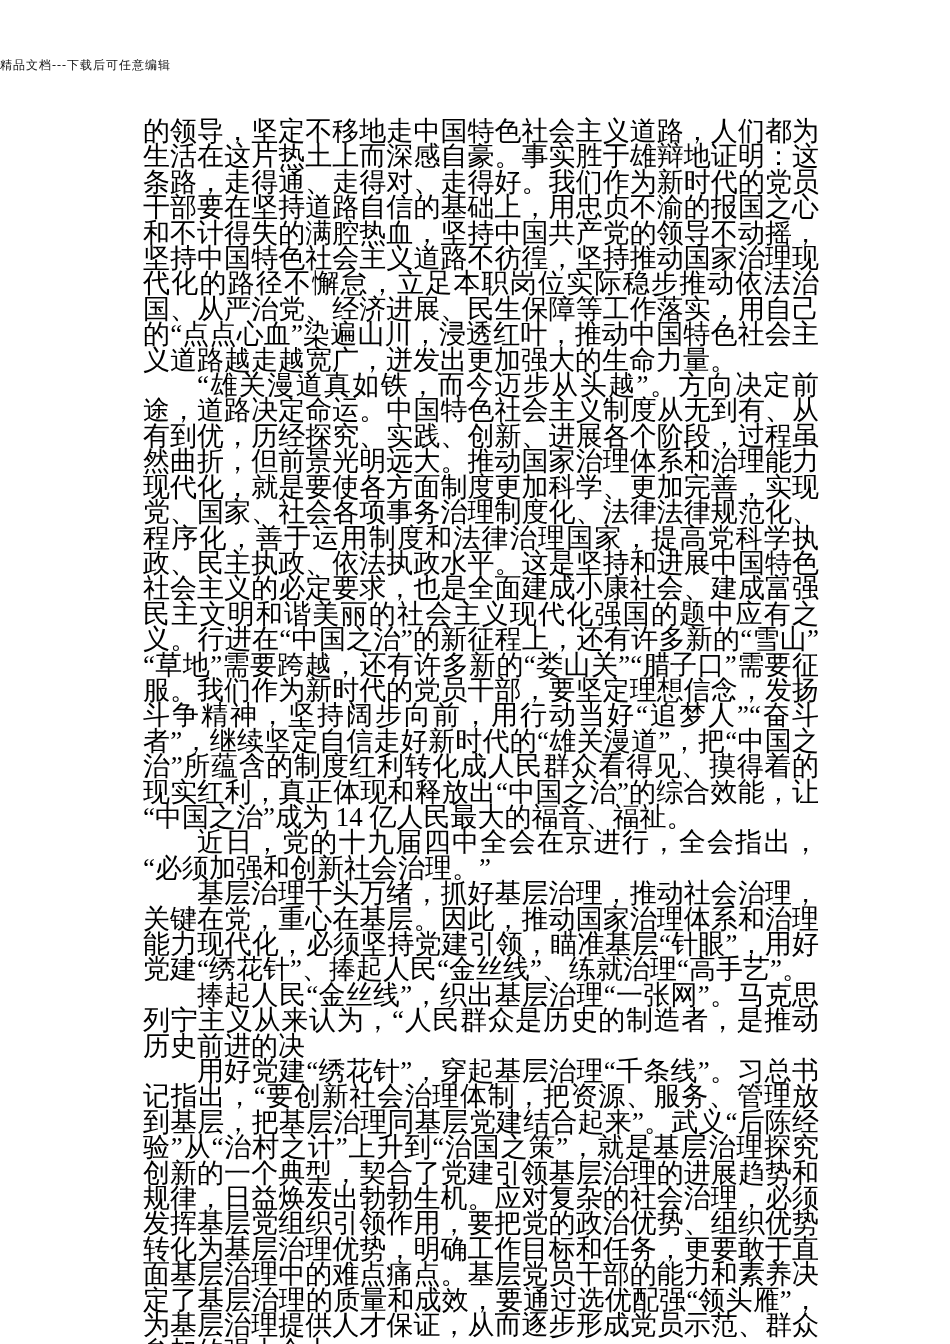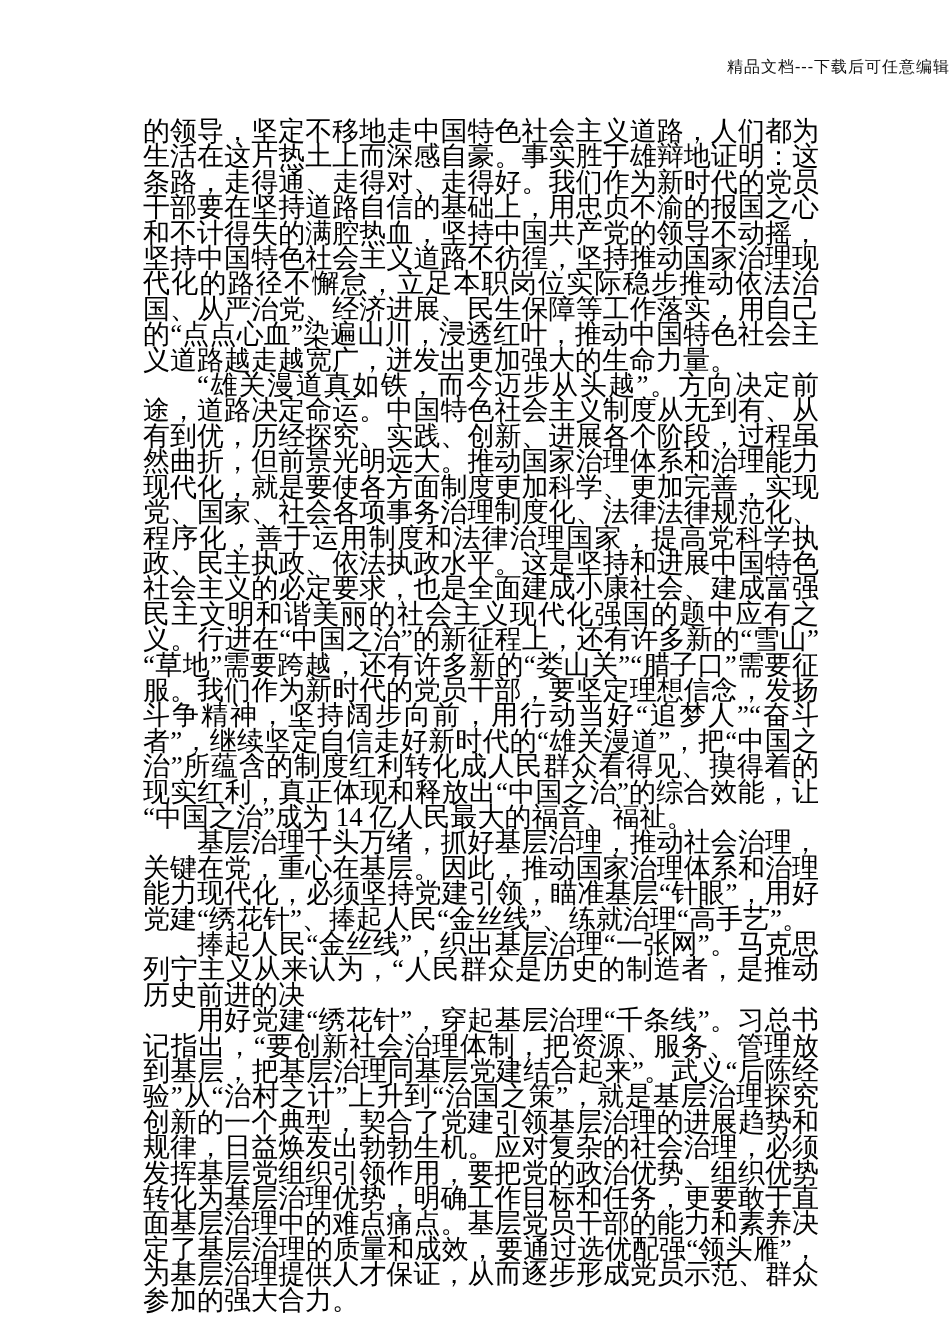--- a/index.html
+++ b/index.html
@@ -14,22 +14,22 @@
     background: #ffffff;
     overflow: hidden;
     font-family: "Liberation Serif", "DejaVu Serif", serif;
     color: #000000;
   }
   .watermark {
     position: absolute;
     top: 57px;
     left: 0;
     width: 100%;
-    text-align: right;
-    font-size: 16px;
+    text-align: left;
+    font-size: 12px;
     letter-spacing: 1px;
     color: #111111;
   }
   .content {
     position: absolute;
     top: 119px;
     left: 143px;
     width: 676px;
     font-size: 27px;
     line-height: 25.4px;
@@ -46,17 +46,18 @@
 </style>
 </head>
 <body>
 
 <div class="page">
   <div class="watermark">精品文档---下载后可任意编辑</div>
 
   <div class="content">
     <p class="para">的领导，坚定不移地走中国特色社会主义道路，人们都为生活在这片热土上而深感自豪。事实胜于雄辩地证明：这条路，走得通、走得对、走得好。我们作为新时代的党员干部要在坚持道路自信的基础上，用忠贞不渝的报国之心和不计得失的满腔热血，坚持中国共产党的领导不动摇，坚持中国特色社会主义道路不彷徨，坚持推动国家治理现代化的路径不懈怠，立足本职岗位实际稳步推动依法治国、从严治党、经济进展、民生保障等工作落实，用自己的“点点心血”染遍山川，浸透红叶，推动中国特色社会主义道路越走越宽广，迸发出更加强大的生命力量。</p>
     <p class="para indent">“雄关漫道真如铁，而今迈步从头越”。方向决定前途，道路决定命运。中国特色社会主义制度从无到有、从有到优，历经探究、实践、创新、进展各个阶段，过程虽然曲折，但前景光明远大。推动国家治理体系和治理能力现代化，就是要使各方面制度更加科学、更加完善，实现党、国家、社会各项事务治理制度化、法律法律规范化、程序化，善于运用制度和法律治理国家，提高党科学执政、民主执政、依法执政水平。这是坚持和进展中国特色社会主义的必定要求，也是全面建成小康社会、建成富强民主文明和谐美丽的社会主义现代化强国的题中应有之义。行进在“中国之治”的新征程上，还有许多新的“雪山”“草地”需要跨越，还有许多新的“娄山关”“腊子口”需要征服。我们作为新时代的党员干部，要坚定理想信念，发扬斗争精神，坚持阔步向前，用行动当好“追梦人”“奋斗者”，继续坚定自信走好新时代的“雄关漫道”，把“中国之治”所蕴含的制度红利转化成人民群众看得见、摸得着的现实红利，真正体现和释放出“中国之治”的综合效能，让“中国之治”成为 14 亿人民最大的福音、福祉。</p>
+    <p class="para indent">近日，党的十九届四中全会在京进行，全会指出，“必须加强和创新社会治理。”</p>
     <p class="para indent">基层治理千头万绪，抓好基层治理，推动社会治理，关键在党，重心在基层。因此，推动国家治理体系和治理能力现代化，必须坚持党建引领，瞄准基层“针眼”，用好党建“绣花针”、捧起人民“金丝线”、练就治理“高手艺”。</p>
     <p class="para indent">捧起人民“金丝线”，织出基层治理“一张网”。马克思列宁主义从来认为，“人民群众是历史的制造者，是推动历史前进的决</p>
     <p class="para indent">用好党建“绣花针”，穿起基层治理“千条线”。习总书记指出，“要创新社会治理体制，把资源、服务、管理放到基层，把基层治理同基层党建结合起来”。武义“后陈经验”从“治村之计”上升到“治国之策”，就是基层治理探究创新的一个典型，契合了党建引领基层治理的进展趋势和规律，日益焕发出勃勃生机。应对复杂的社会治理，必须发挥基层党组织引领作用，要把党的政治优势、组织优势转化为基层治理优势，明确工作目标和任务，更要敢于直面基层治理中的难点痛点。基层党员干部的能力和素养决定了基层治理的质量和成效，要通过选优配强“领头雁”，为基层治理提供人才保证，从而逐步形成党员示范、群众参加的强大合力。</p>
   </div>
 </div>
 
 </body></html>

